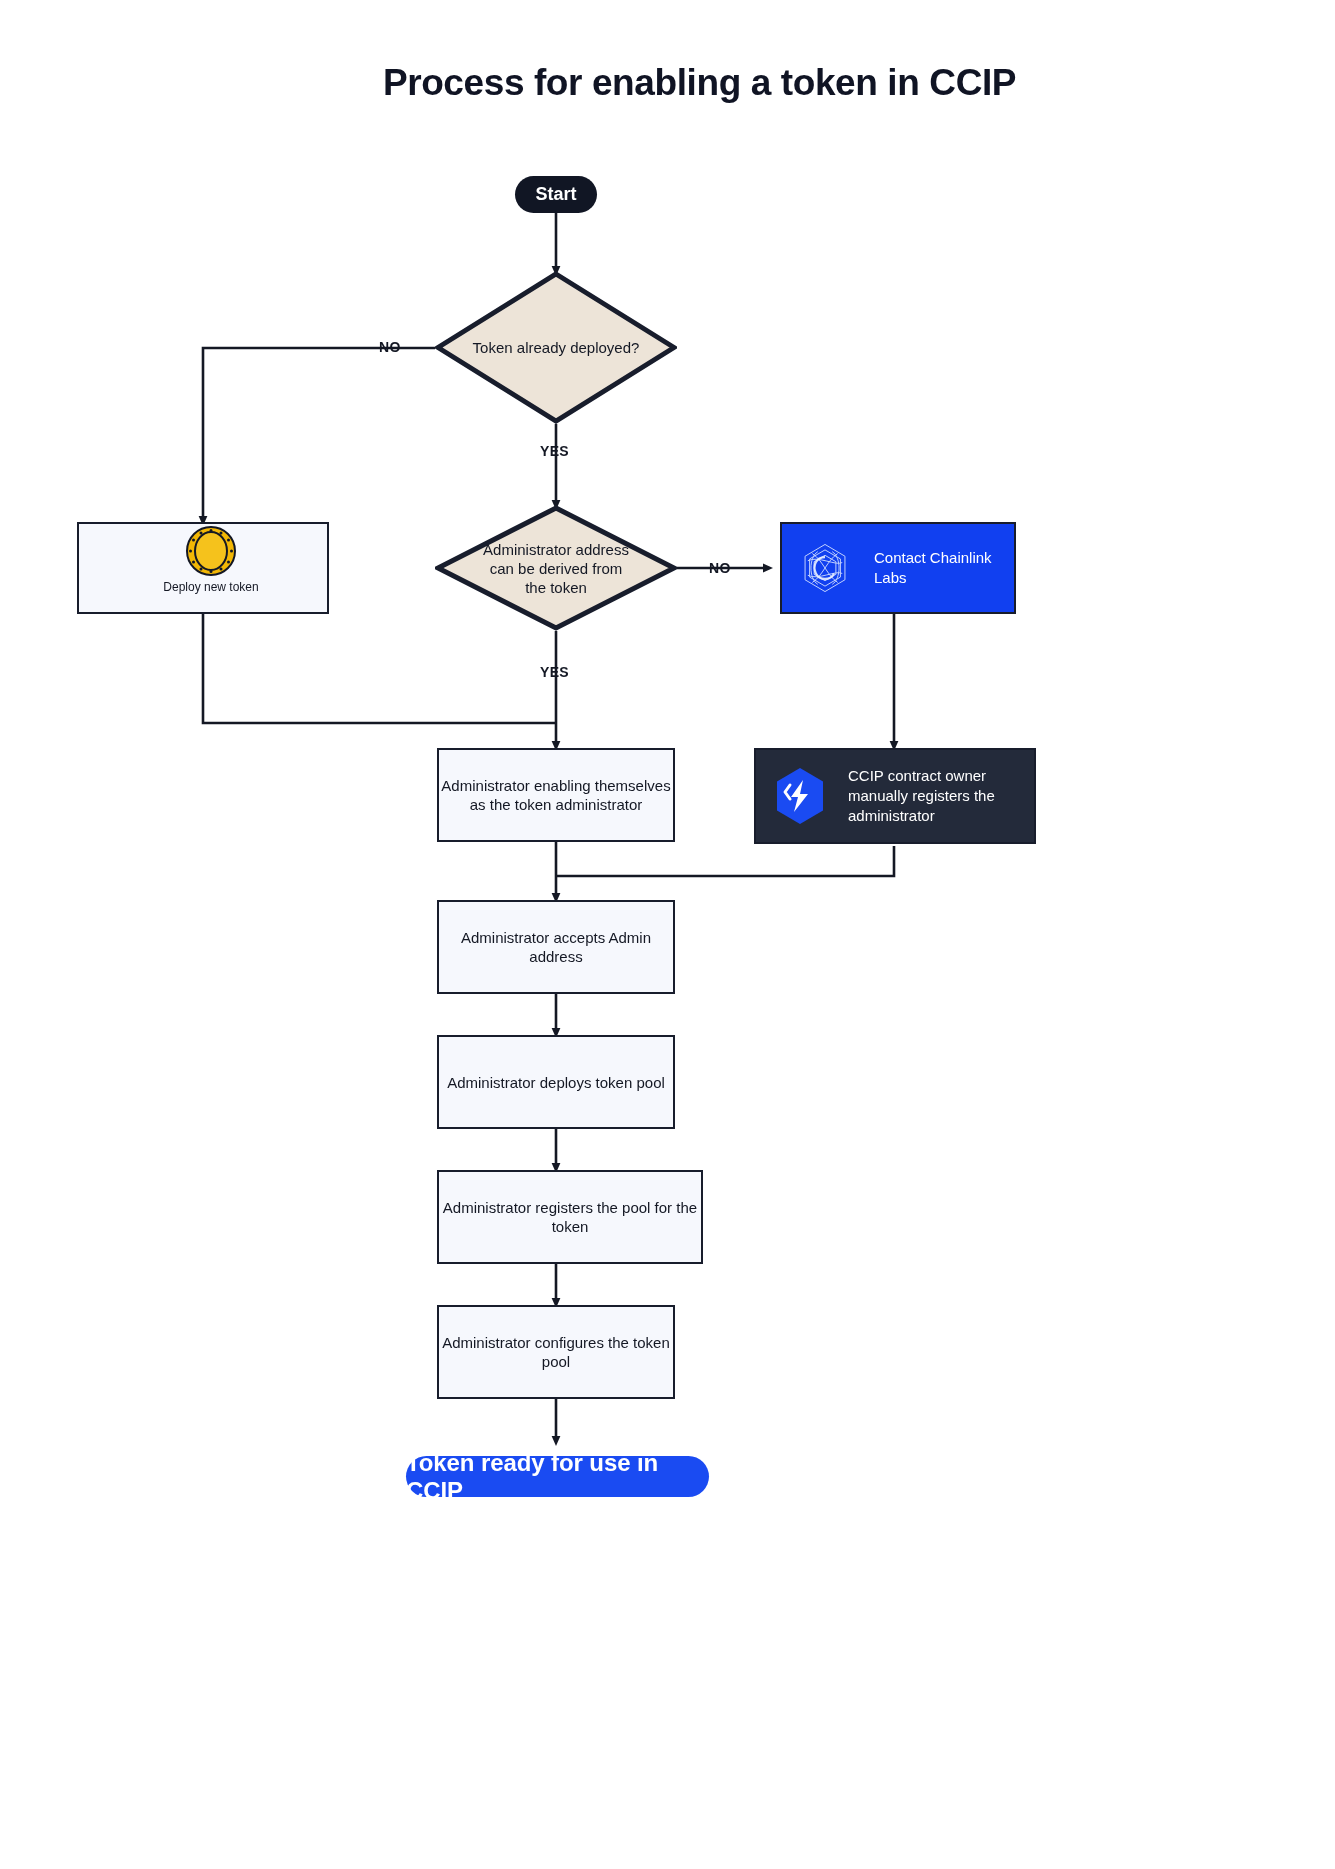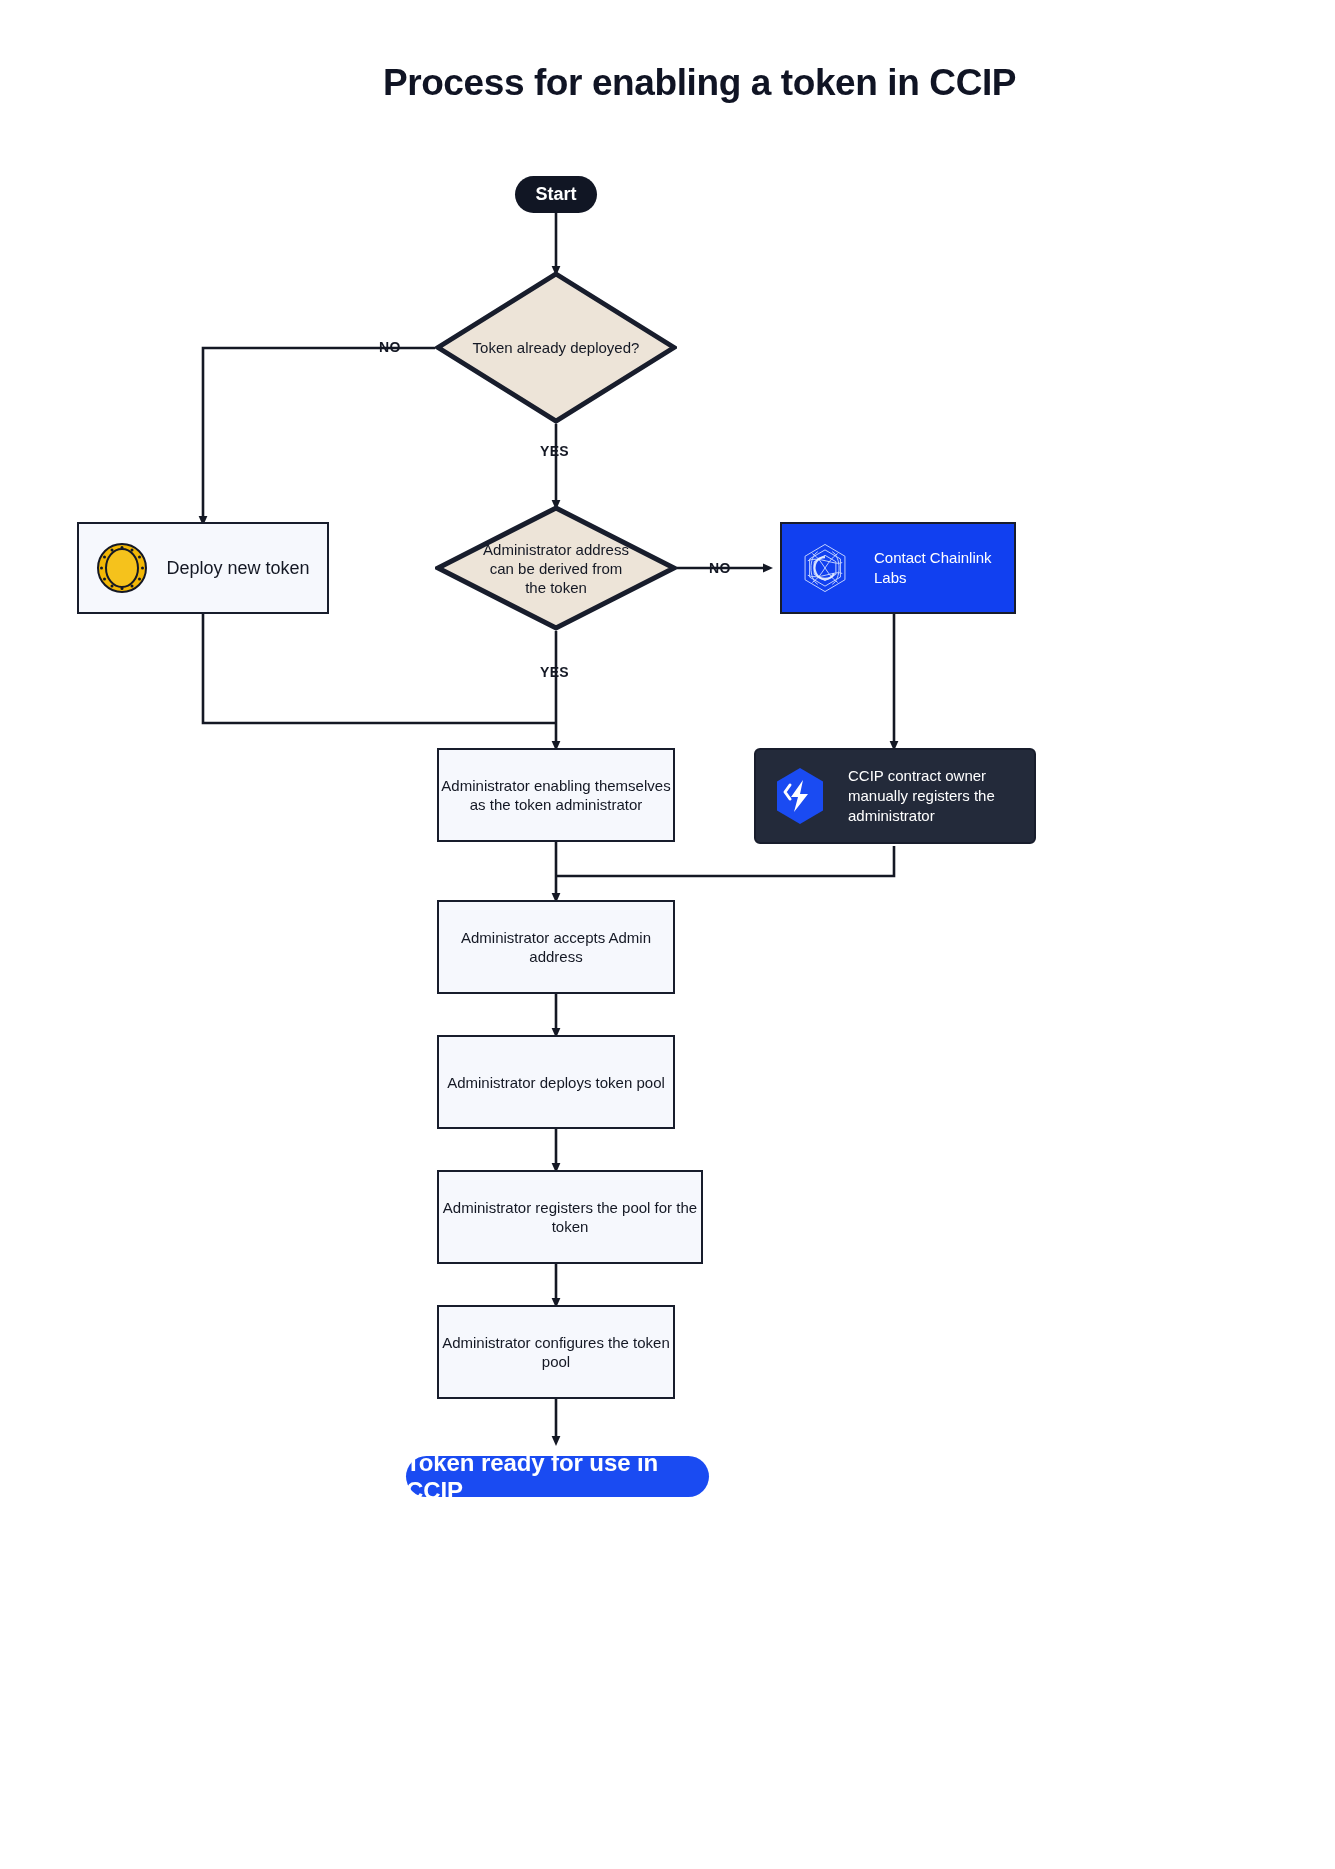--- a/index.html
+++ b/index.html
@@ -109,25 +109,26 @@
     border: 2.5px solid #181d2c;
     text-align: center;
     font-size: 15px;
     line-height: 19px;
   }
 
   
   .box-icon {
     background: #f6f8fd;
     border: 2.5px solid #181d2c;
-    font-size: 18px;
+    font-size: 12px;
     line-height: 19px;
     justify-content: flex-start;
     padding-left: 16px;
     gap: 0;
+    flex-direction: column;
   }
 
   
   .box-blue {
     background: #1140f0;
     border: 2.5px solid #181d2c;
     color: #ffffff;
     font-size: 15px;
     line-height: 20px;
     justify-content: flex-start;
@@ -274,21 +275,21 @@
         <path d="M32 20 C22 20, 18 30, 22 38 C26 46, 38 46, 42 38" fill="none" stroke="#EAF0FF" stroke-width="2.4" opacity="0.9"></path>
       </svg>
     </span>
     <span class="box-text" style="text-align:left; padding-left:6px;">Contact Chainlink Labs</span>
   </div>
 
   <div class="node box-light" style="left:437px; top:748px; width:238px; height:94px;">
     <span class="box-text">Administrator enabling themselves as the token administrator</span>
   </div>
 
-  <div class="node box-dark" style="left:754px; top:748px; width:282px; height:96px;border-radius:6px;">
+  <div class="node box-dark" style="left:754px; top:748px; width:282px; height:96px;">
     <span class="icon-wrap">
       <svg width="60" height="62" viewBox="0 0 60 62" xmlns="http://www.w3.org/2000/svg">
         <path d="M30 3 L53 16.5 L53 45.5 L30 59 L7 45.5 L7 16.5 Z" fill="#1A4BF2"></path>
         <path d="M33 15 L21 32 L28 32 L24 47 L38 29 L30 29 Z" fill="#ffffff"></path>
         <path d="M20 20 L15 27 L20 34" fill="none" stroke="#ffffff" stroke-width="3" stroke-linecap="round" stroke-linejoin="round"></path>
       </svg>
     </span>
     <span class="box-text" style="text-align:left; padding-left:6px;">CCIP contract owner manually registers the administrator</span>
   </div>
 

